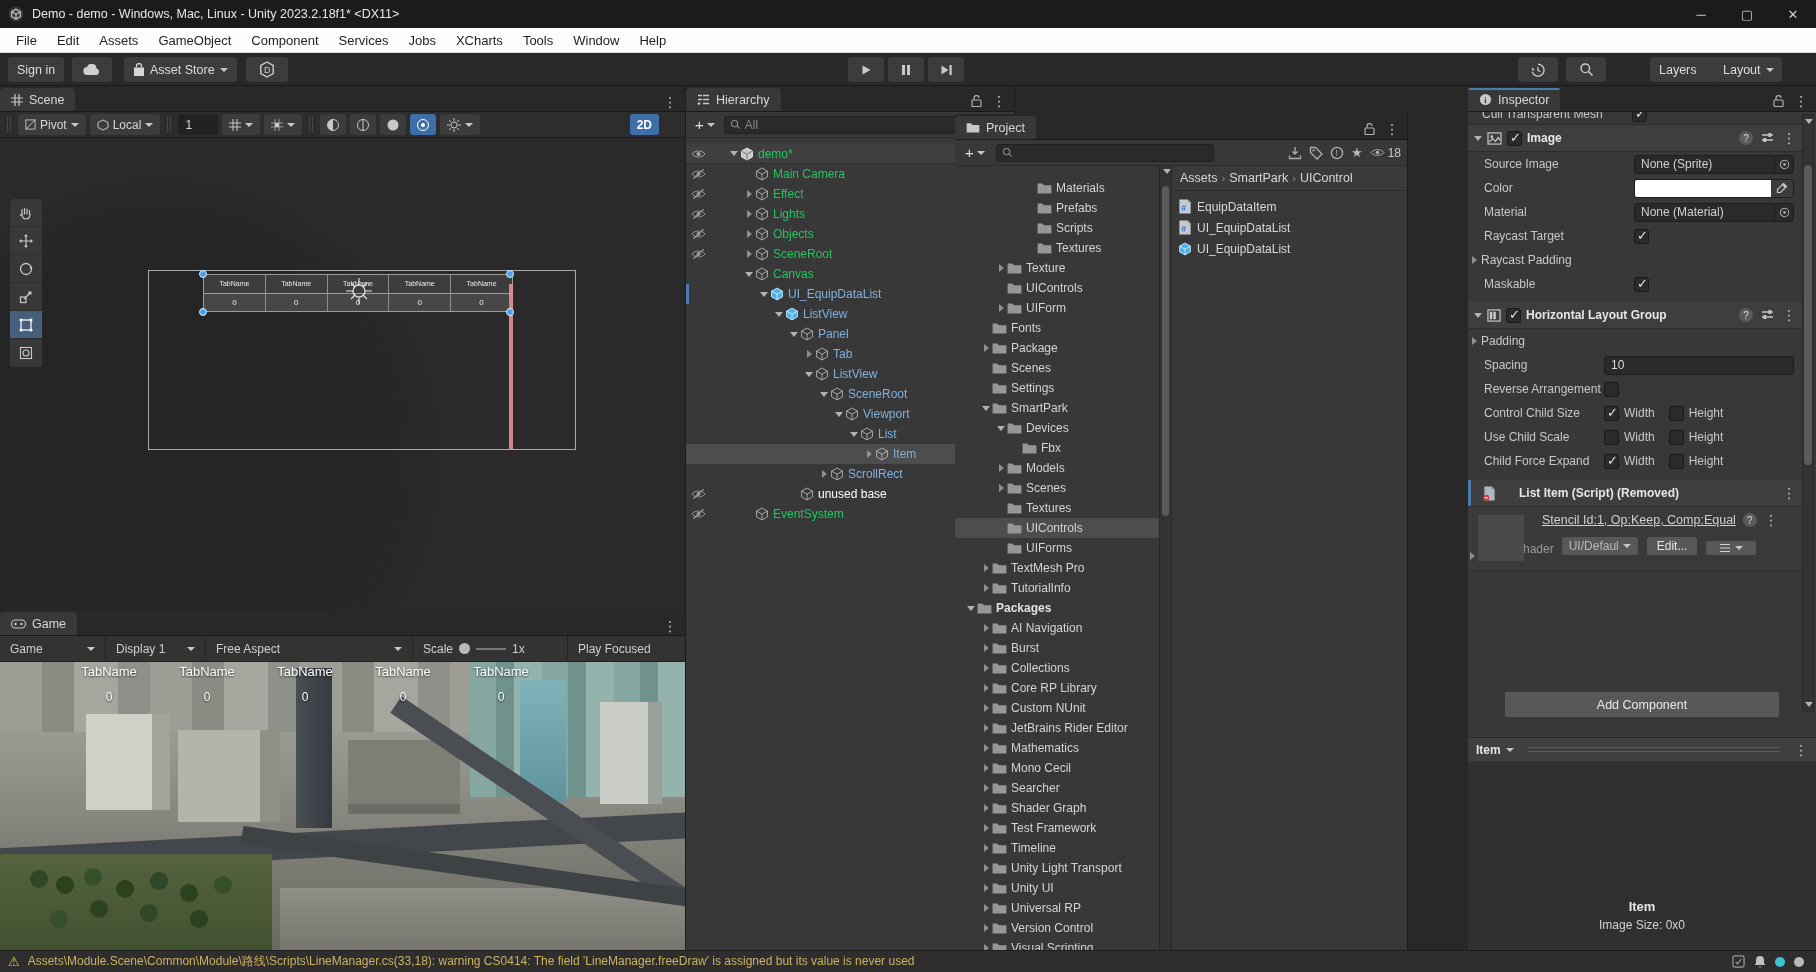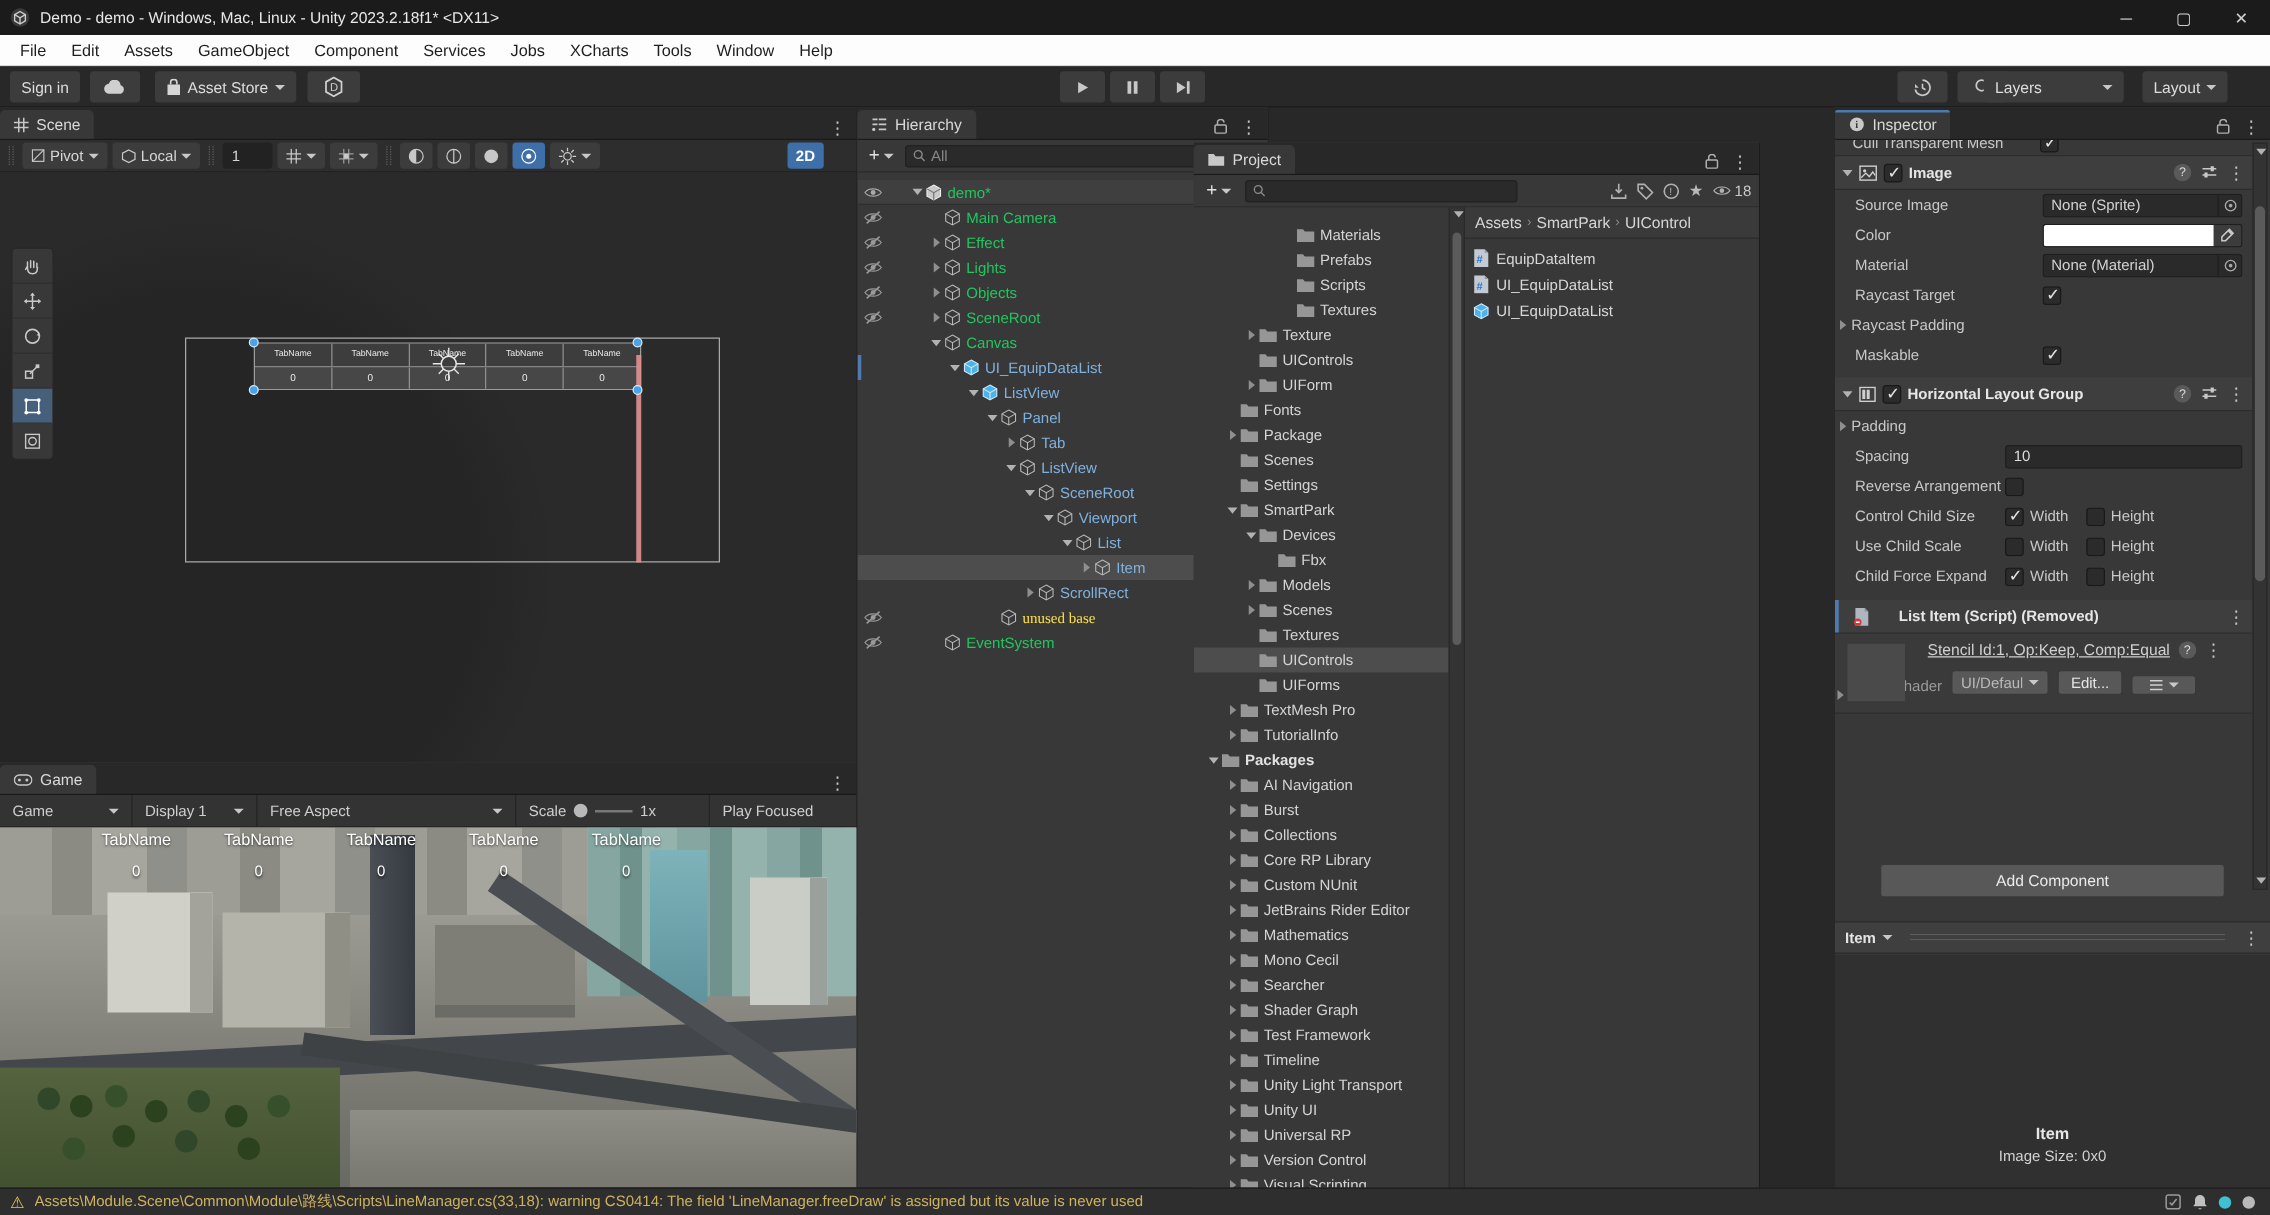--- a/index.html
+++ b/index.html
@@ -77,21 +77,21 @@
   .plus-btn { display:flex; align-items:center; gap:3px; color:#e0e0e0; font-size:15px; padding:0 4px; }
   .searchbox { flex:1; height:18px; background:#2a2a2a; border:1px solid #212121; border-radius:3px; display:flex; align-items:center; gap:4px; padding:0 5px; color:#888; font-size:12px; }
   #hier-tree { position:absolute; left:0; top:52px; right:0; bottom:0; overflow:hidden; padding-top:6px; }
   .hrow { height:20px; display:flex; align-items:center; position:relative; padding-left:24px; }
   .hrow.hdr { background:#3f3f3f; border-bottom:1px solid #2e2e2e; }
   .hrow.sel { background:#4d4d4d; }
   .hrow .bar { position:absolute; left:0; top:0; bottom:0; width:3px; background:#4c7baf; }
   .hrow .eye { position:absolute; left:5px; top:4px; }
   .hrow .lbl { margin-left:4px; color:#22c55e; white-space:nowrap; }
   .hrow .lbl.blue { color:#7fb1e0; }
-  .hrow .lbl.dim { color:#fde047;font-family:Liberation Serif, serif; }
+  .hrow .lbl.dim { color:#ffffff; }
   .hrow .chev { margin-left:auto; margin-right:8px; color:#999; font-size:12px; }
   .arrow-slot { width:12px; display:flex; justify-content:center; flex:none; }
 
   
   #project { left:955px; top:86px; width:453px; height:864px; border-right:1px solid #1c1c1c;margin-top:28px; }
   #proj-toolbar { position:absolute; left:0; top:26px; right:0; height:26px; background:#383838; border-bottom:1px solid #2b2b2b; display:flex; align-items:center; gap:7px; padding:0 6px; }
   #proj-tree { position:absolute; left:0; top:52px; width:204px; bottom:0; overflow:hidden; padding-top:12px; background:#383838; }
   .frow { height:20px; display:flex; align-items:center; padding-left:10px; white-space:nowrap; overflow:hidden; }
   .frow.sel { background:#4d4d4d; }
   .frow .lbl { margin-left:4px; color:#d4d4d4; }
@@ -254,25 +254,25 @@
       </span>
   </div>
   <div class="tbtn" style="left:1566px; width:40px;">
     <span>
         <svg width="15" height="15" viewBox="0 0 15 15">
           <circle cx="6.3" cy="6.3" r="4.3" fill="none" stroke="#c8c8c8" stroke-width="1.4"></circle>
           <line x1="9.6" y1="9.6" x2="13.5" y2="13.5" stroke="#c8c8c8" stroke-width="1.5"></line>
         </svg>
       </span>
   </div>
-  <div class="tbtn" style="left:1587px; width:112px; justify-content:space-between;text-align:center;">
+  <div class="tbtn" style="left:1650px; width:112px; justify-content:space-between;text-align:center;">
       <span>Layers</span>
       <span class="caret"></span>
     </div>
-  <div class="tbtn" style="left:1714px; width:68px; justify-content:center;">
+  <div class="tbtn" style="left:1714px; width:68px; justify-content:space-between;">
       <span>Layout</span>
       <span class="caret"></span>
     </div>
 </div>
 
 <div id="scene-pane" class="panel">
   <div class="tabbar">
     <div class="tab">
       <span>
           <svg width="12" height="12" viewBox="0 0 12 12">

